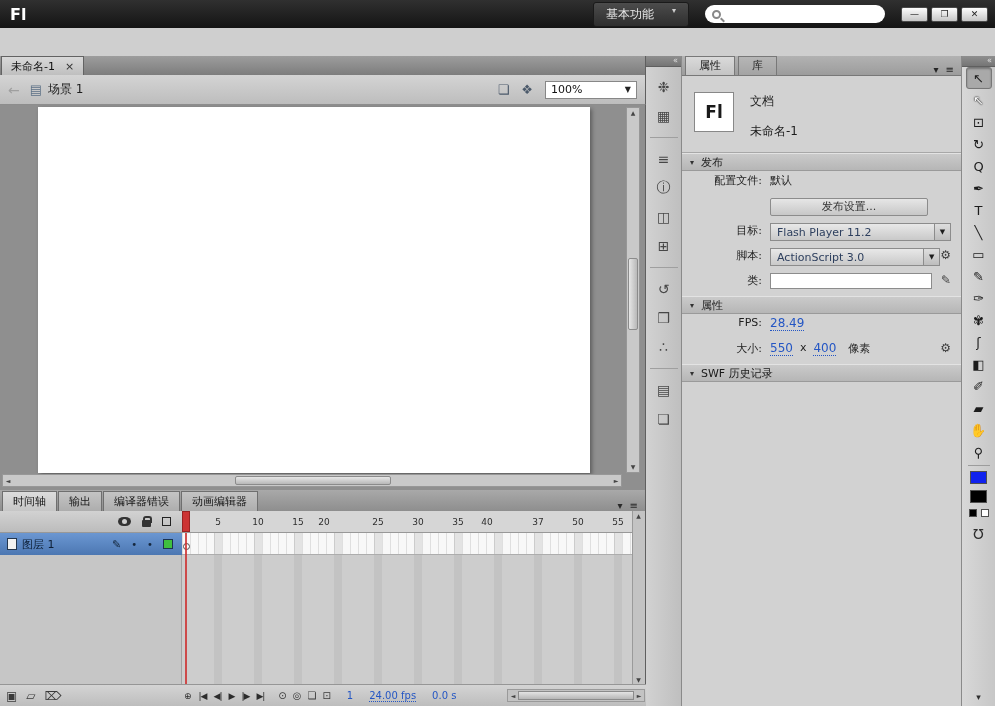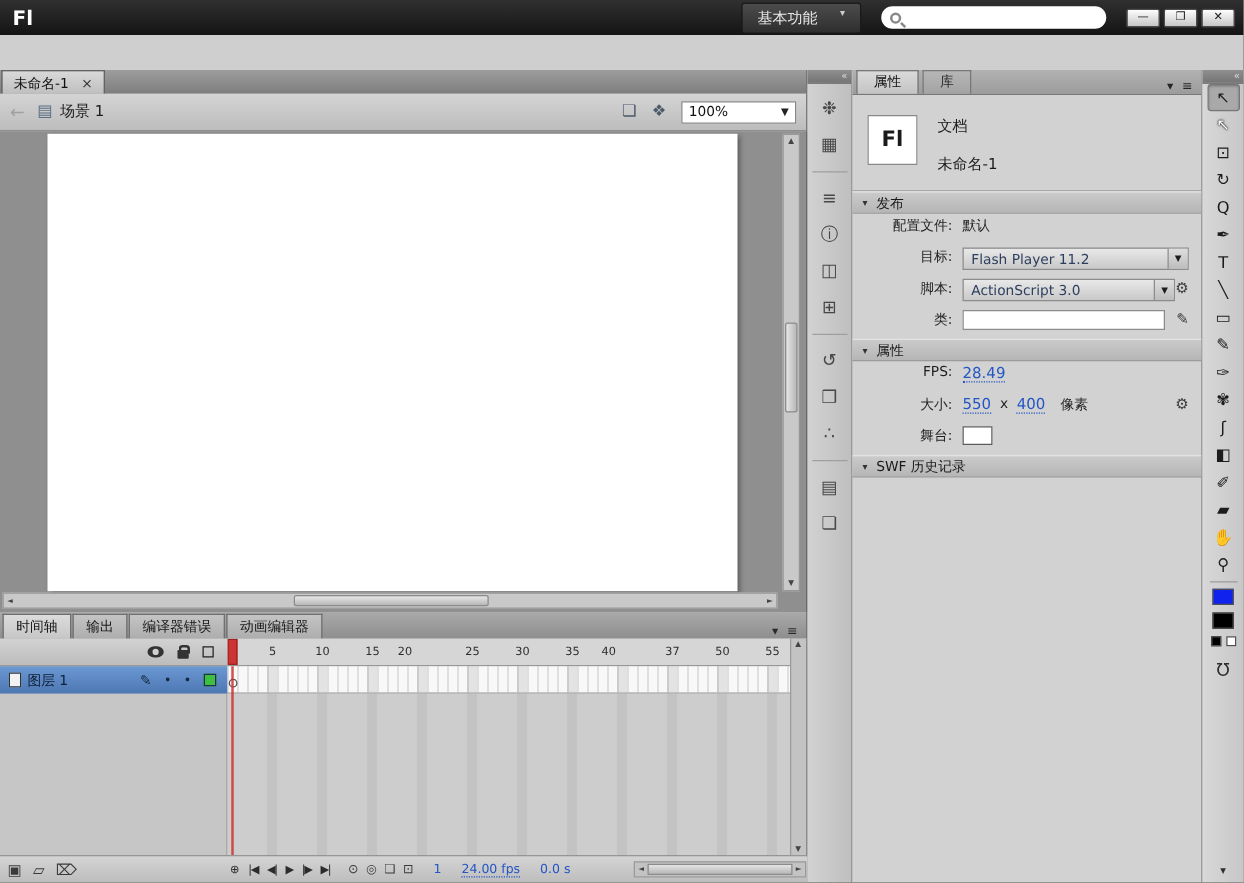--- a/index.html
+++ b/index.html
@@ -363,20 +363,24 @@
 
     <div class="sec-head">
       <span class="tri">▾</span>
       <span>发布</span>
     </div>
     <div class="frow">
       <span class="flabel">配置文件:</span>
       <span class="fvalue">默认</span>
     </div>
     <div class="frow">
+      <span class="flabel"></span>
+      <div class="btn publish-btn">发布设置...</div>
+    </div>
+    <div class="frow">
       <span class="flabel">目标:</span>
       <div class="combo">
         <span>Flash Player 11.2</span>
         <span class="carr">▼</span>
       </div>
     </div>
     <div class="frow">
       <span class="flabel">脚本:</span>
       <div class="combo">
         <span>ActionScript 3.0</span>
@@ -398,24 +402,20 @@
       <span class="flabel">FPS:</span>
       <span class="hot u">28.49</span>
     </div>
     <div class="frow">
       <span class="flabel">大小:</span>
       <span class="hot u">550</span>
       <span class="size-x">x</span>
       <span class="hot u">400</span>
       <span class="unit">像素</span>
       <span class="icon-right">⚙</span>
-    </div>
-    <div class="frow">
-      <span class="flabel">舞台:</span>
-      <span class="stage-swatch"></span>
     </div>
 
     <div class="sec-head">
       <span class="tri">▾</span>
       <span>SWF 历史记录</span>
     </div>
   </div>
 
   <div class="tools">
     <div class="tools-head">«</div>

